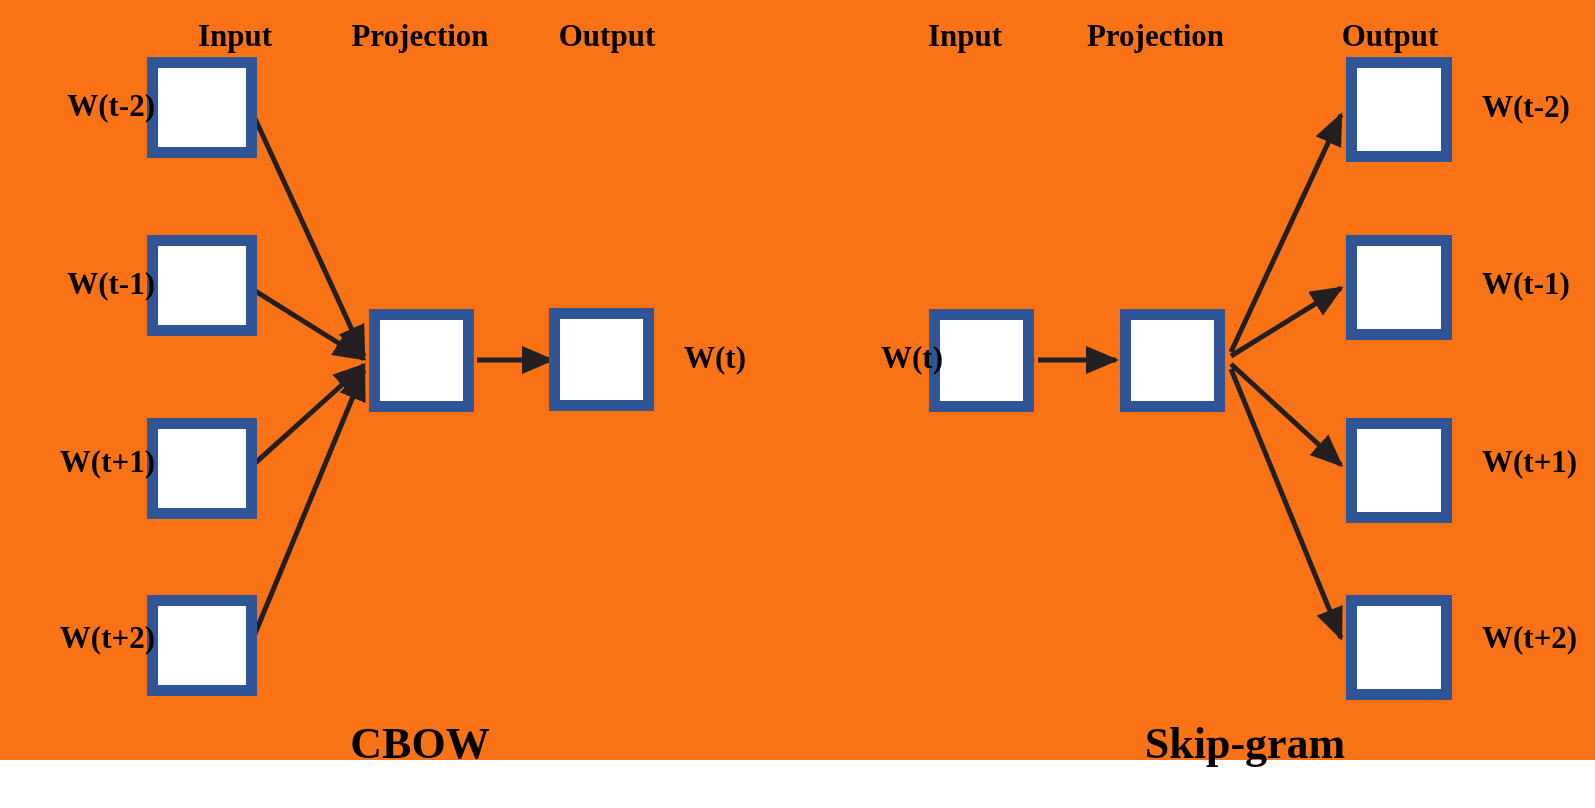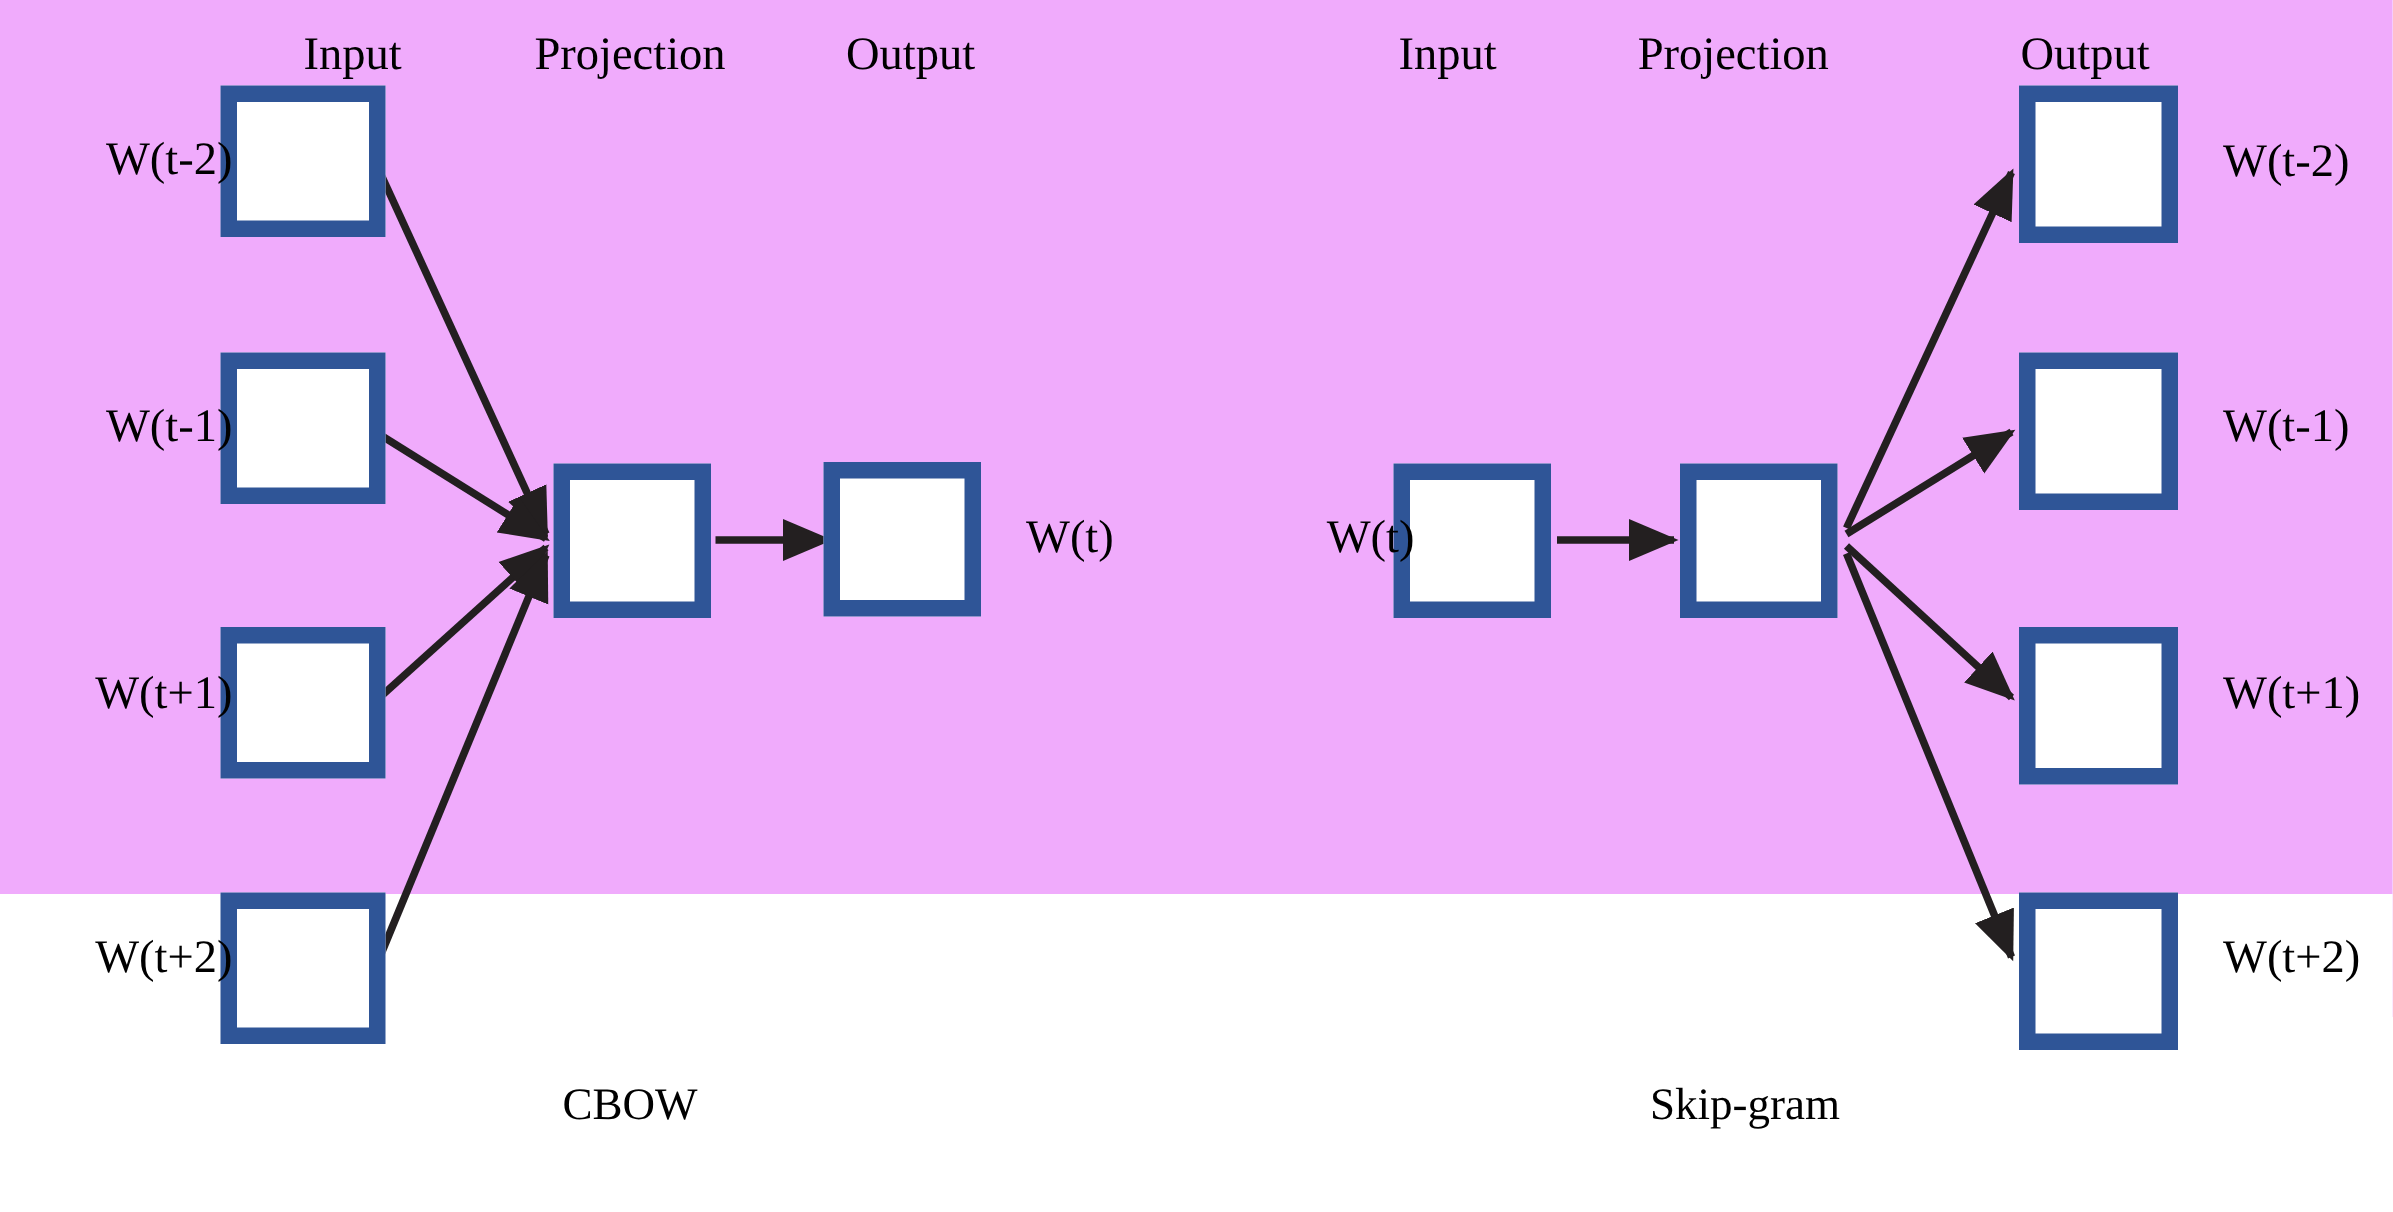--- a/index.html
+++ b/index.html
@@ -10,22 +10,23 @@
   body {
     width: 1595px;
     height: 808px;
     font-family: "Liberation Serif", "DejaVu Serif", serif;
     color: #000000;
     overflow: hidden;
   }
   #canvas {
     position: relative;
     width: 1595px;
-    height: 596px;
-    background: #f0abfc;
+    height: 760px;
+    background: #f97316;
+    font-weight: bold;
   }
   .svg-layer {
     position: absolute;
     left: 0;
     top: 0;
     width: 1595px;
     height: 808px;
     pointer-events: none;
   }
   .node-box {
@@ -42,21 +43,21 @@
     line-height: 1;
   }
   .col-head {
     font-size: 31px;
   }
   .word-label {
     font-size: 31px;
     padding-left: 20px;
   }
   .model-title {
-    font-size: 30px;
+    font-size: 44px;
   }
   .r-align {
     text-align: right;
   }
 </style>
 </head>
 <body>
 
 <div id="canvas">
 
@@ -127,15 +128,15 @@
 
   <div class="node-box" style="left:1346px; top:235px; width:106px; height:105px;"></div>
   <div class="lbl word-label" style="left:1462px; top:268px;">W(t-1)</div>
 
   <div class="node-box" style="left:1346px; top:418px; width:106px; height:105px;"></div>
   <div class="lbl word-label" style="left:1462px; top:446px;">W(t+1)</div>
 
   <div class="node-box" style="left:1346px; top:595px; width:106px; height:105px;"></div>
   <div class="lbl word-label" style="left:1462px; top:622px;">W(t+2)</div>
 
-  <div class="lbl model-title" style="left:1100px; top:722px; width:290px; ">Skip-gram</div>
+  <div class="lbl model-title" style="left:1100px; top:722px; width:290px; text-align:center;">Skip-gram</div>
 
 </div>
 
 </body></html>

